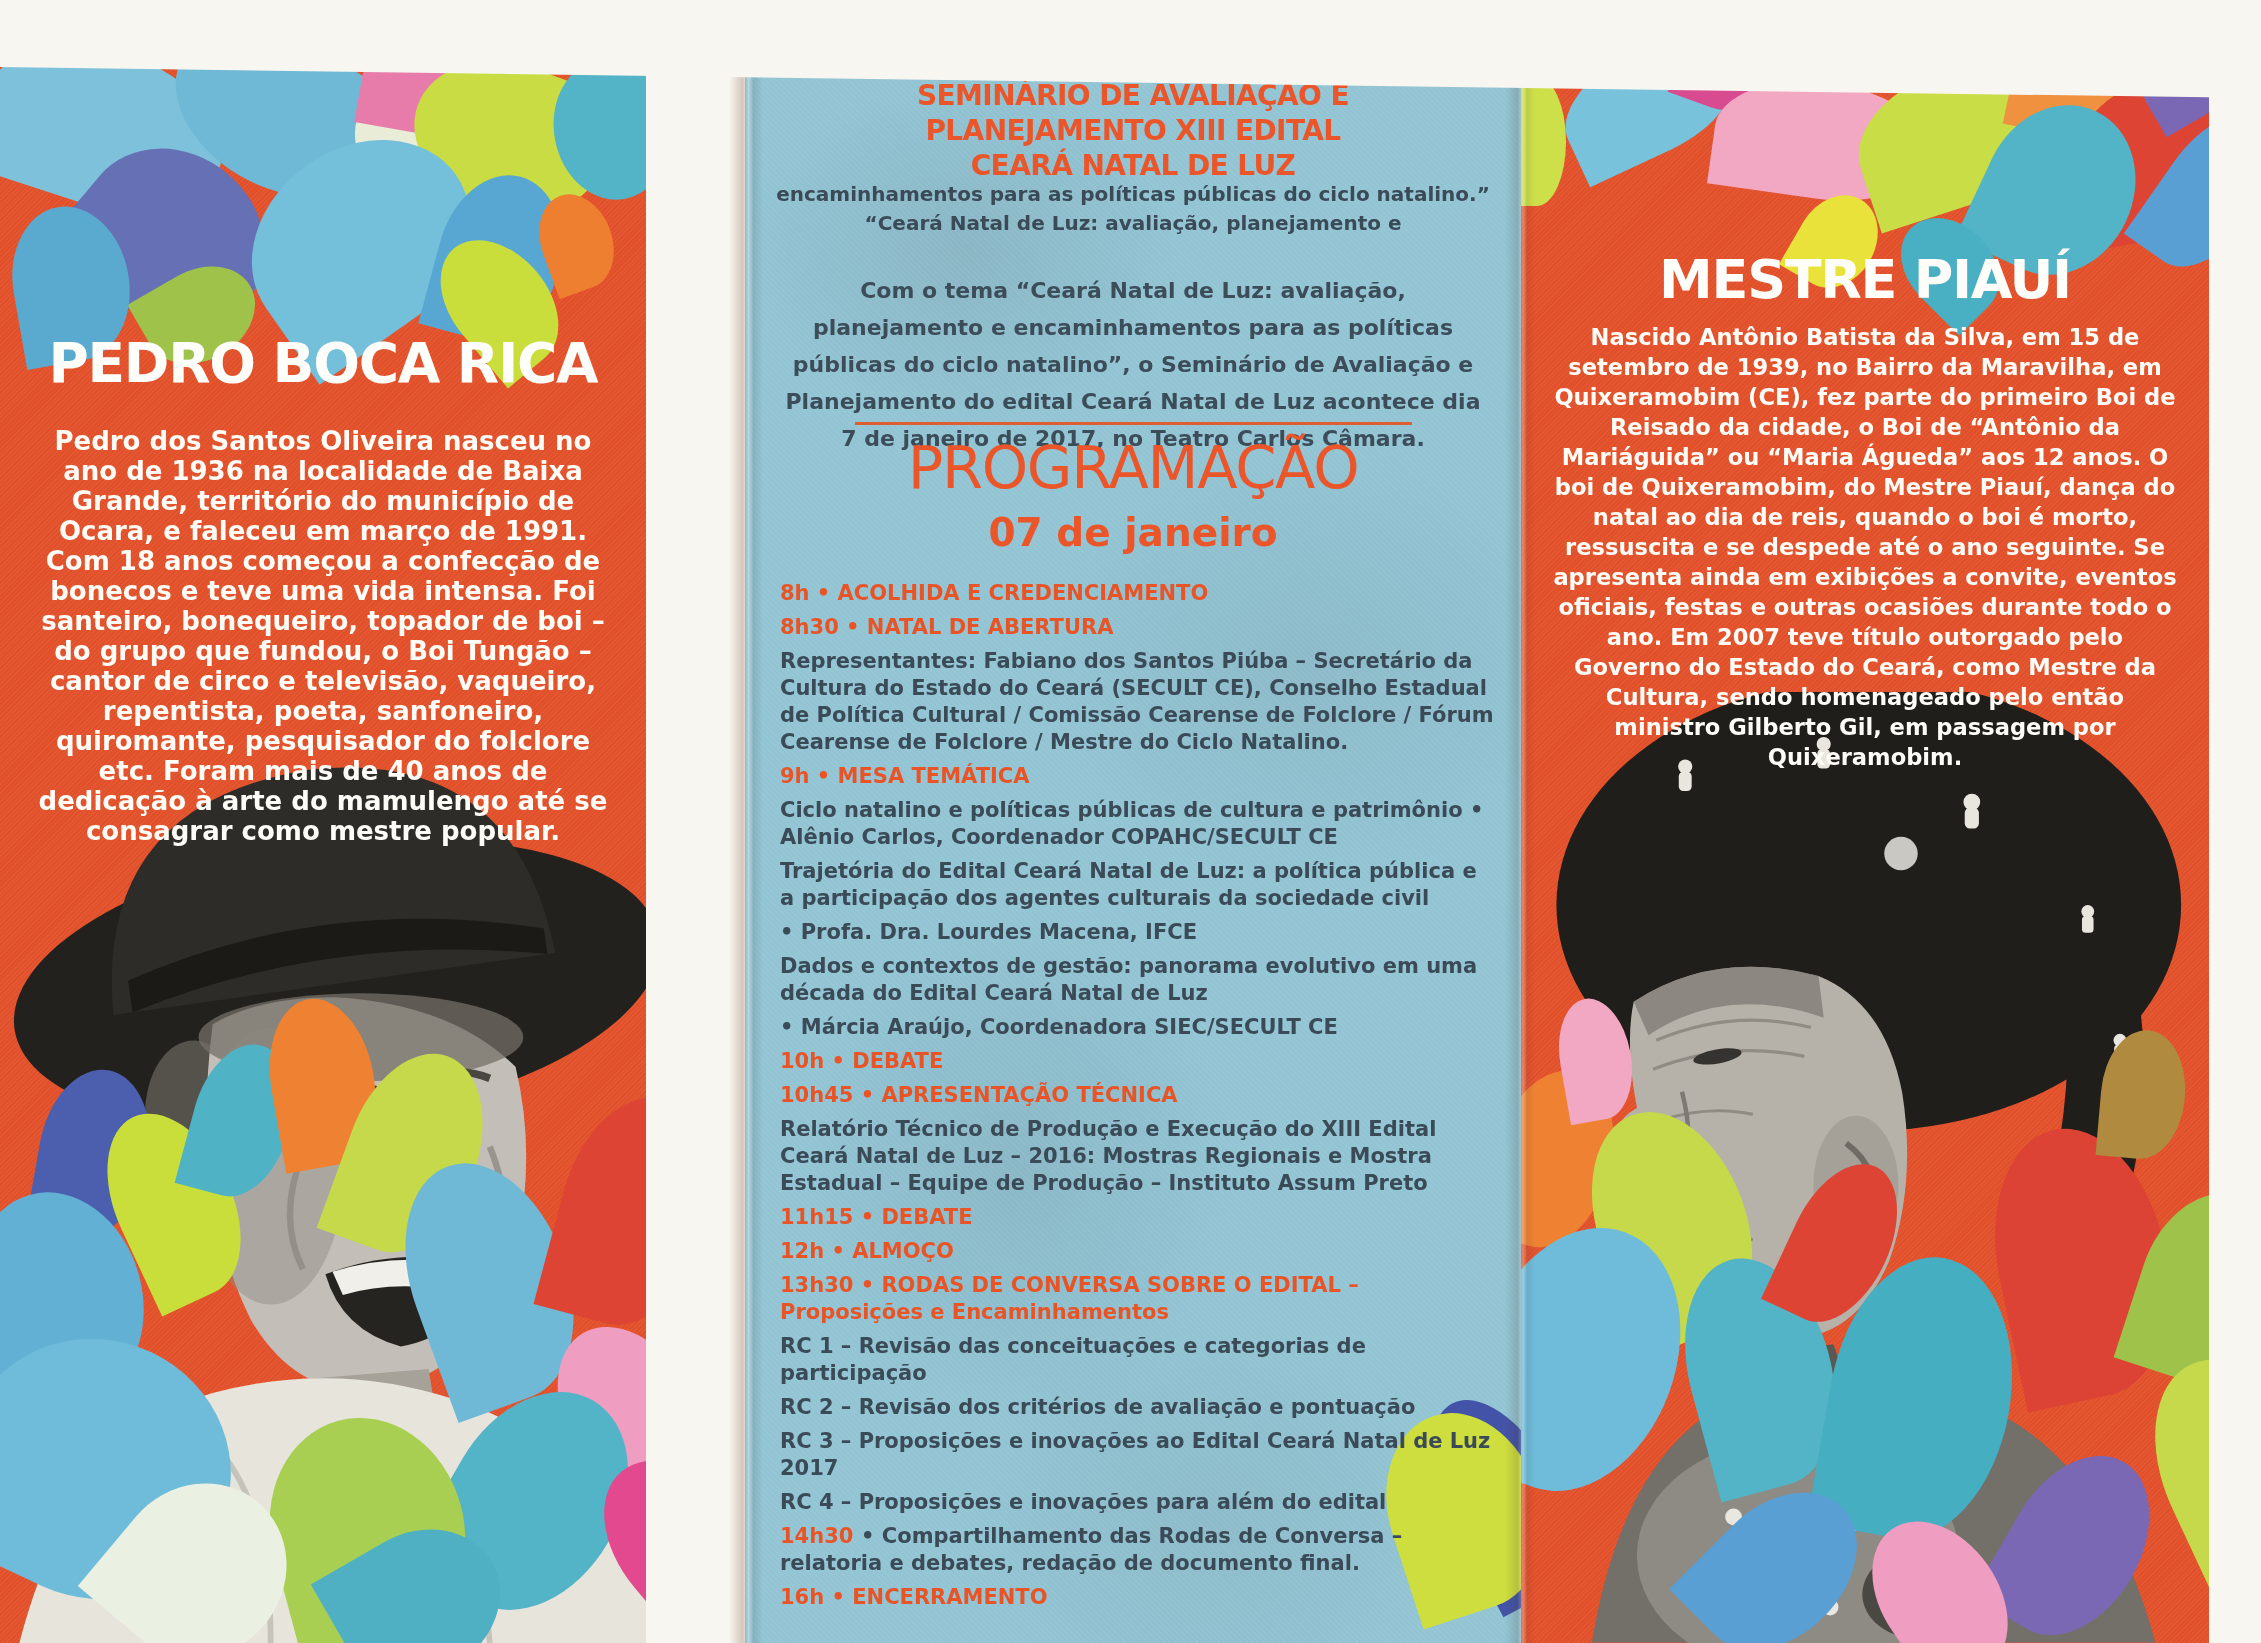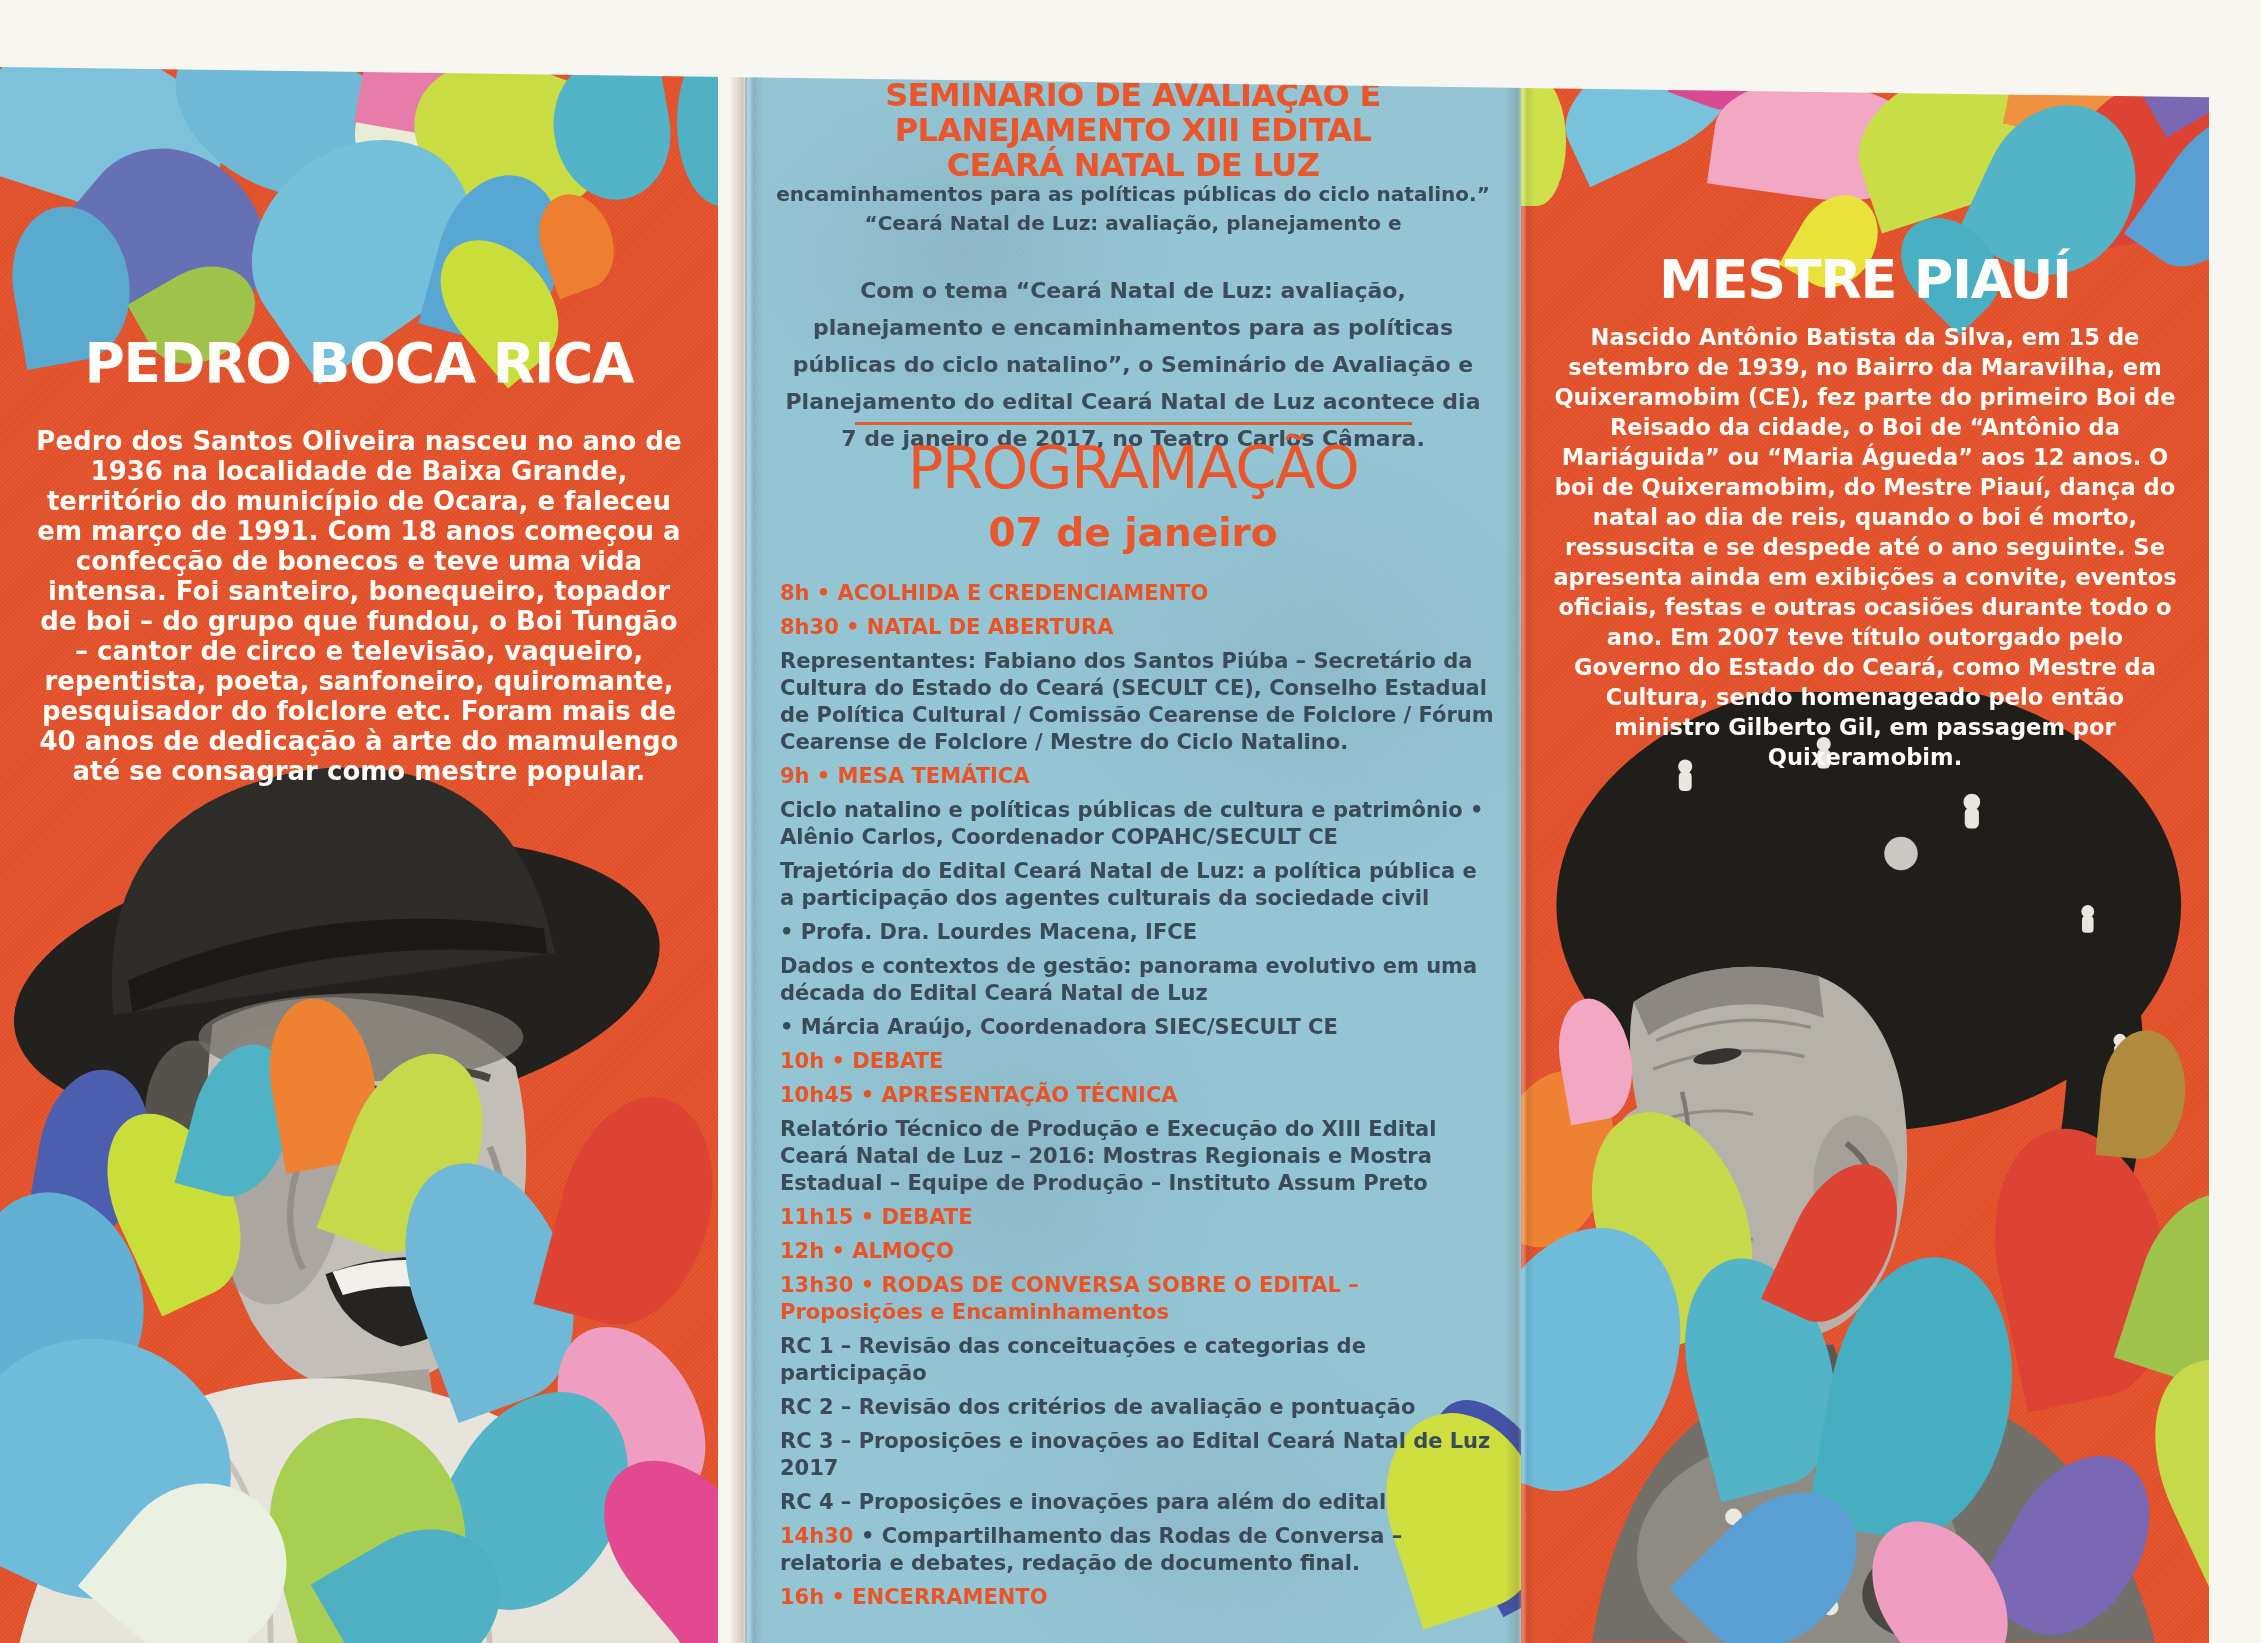--- a/index.html
+++ b/index.html
@@ -7,21 +7,21 @@
     width:2261px;height:1643px;position:relative;overflow:hidden;
     background:#f8f6f1;
     font-family:"DejaVu Sans","Liberation Sans",sans-serif;
   }
   .panel{position:absolute;top:64px;height:1579px;overflow:hidden;}
   .panel-orange{
     background:
       repeating-linear-gradient(135deg, rgba(255,255,255,.05) 0 1.3px, rgba(0,0,0,0) 1.3px 3.2px),
       #e2502a;
   }
-  #panel-left{left:0;width:718px;}
+  #panel-left{left:0;width:646px;}
   #panel-center{
     left:745px;width:776px;
     background:
       repeating-linear-gradient(45deg, rgba(255,255,255,.05) 0 1.3px, rgba(0,0,0,0) 1.3px 3.9px),
       radial-gradient(ellipse 335px 271px at 28% 12%, rgba(105,125,138,.20), rgba(0,0,0,0) 65%),
       radial-gradient(ellipse 438px 361px at 72% 38%, rgba(110,132,145,.16), rgba(0,0,0,0) 62%),
       radial-gradient(ellipse 361px 438px at 35% 70%, rgba(100,122,136,.17), rgba(0,0,0,0) 60%),
       radial-gradient(ellipse 412px 335px at 60% 92%, rgba(110,130,142,.14), rgba(0,0,0,0) 60%),
       #92c4d3;
   }
@@ -52,21 +52,21 @@
   #left-title{top:267px;font-size:55px;}
   #right-title{top:184px;font-size:54px;}
   .side-para{
     position:absolute;text-align:center;color:#fdfcf7;font-weight:700;z-index:4;
   }
   #left-para{top:362px;left:34px;right:34px;font-size:26px;line-height:30px;}
   #right-para{top:258px;left:31px;right:31px;font-size:22.6px;line-height:30px;}
 
   
   .c-center{position:absolute;left:0;right:0;text-align:center;z-index:4;}
-  #c-title{top:14px;color:#ea552a;font-weight:800;font-size:32px;line-height:35px;letter-spacing:-0.6px;}
+  #c-title{top:14px;color:#ea552a;font-weight:800;font-size:28px;line-height:35px;letter-spacing:-0.6px;}
   #c-sub{top:116px;color:#3a4a57;font-weight:800;font-size:20px;line-height:29px;white-space:nowrap;}
   #c-intro{top:208px;left:37px;right:37px;color:#3c4c59;font-weight:700;font-size:22px;line-height:37px;text-align:center;position:absolute;z-index:4;}
   #c-divider{position:absolute;top:358px;left:110px;width:557px;height:2.6px;background:#dd5f31;z-index:4;}
   #c-prog{top:372px;color:#ea552a;font-weight:400;font-size:59px;line-height:64px;letter-spacing:-1.3px;}
   #c-date{top:447px;color:#ea552a;font-weight:800;font-size:39px;line-height:43px;}
   #c-sched{position:absolute;top:516px;left:35px;right:27px;z-index:4;}
   .srow{margin-bottom:7px;font-size:21px;line-height:27px;font-weight:700;}
   .srow .t{color:#e95427;font-weight:800;}
   .srow .b{color:#3a4a57;}
   .mixed-rest{margin-left:7.7px;}

